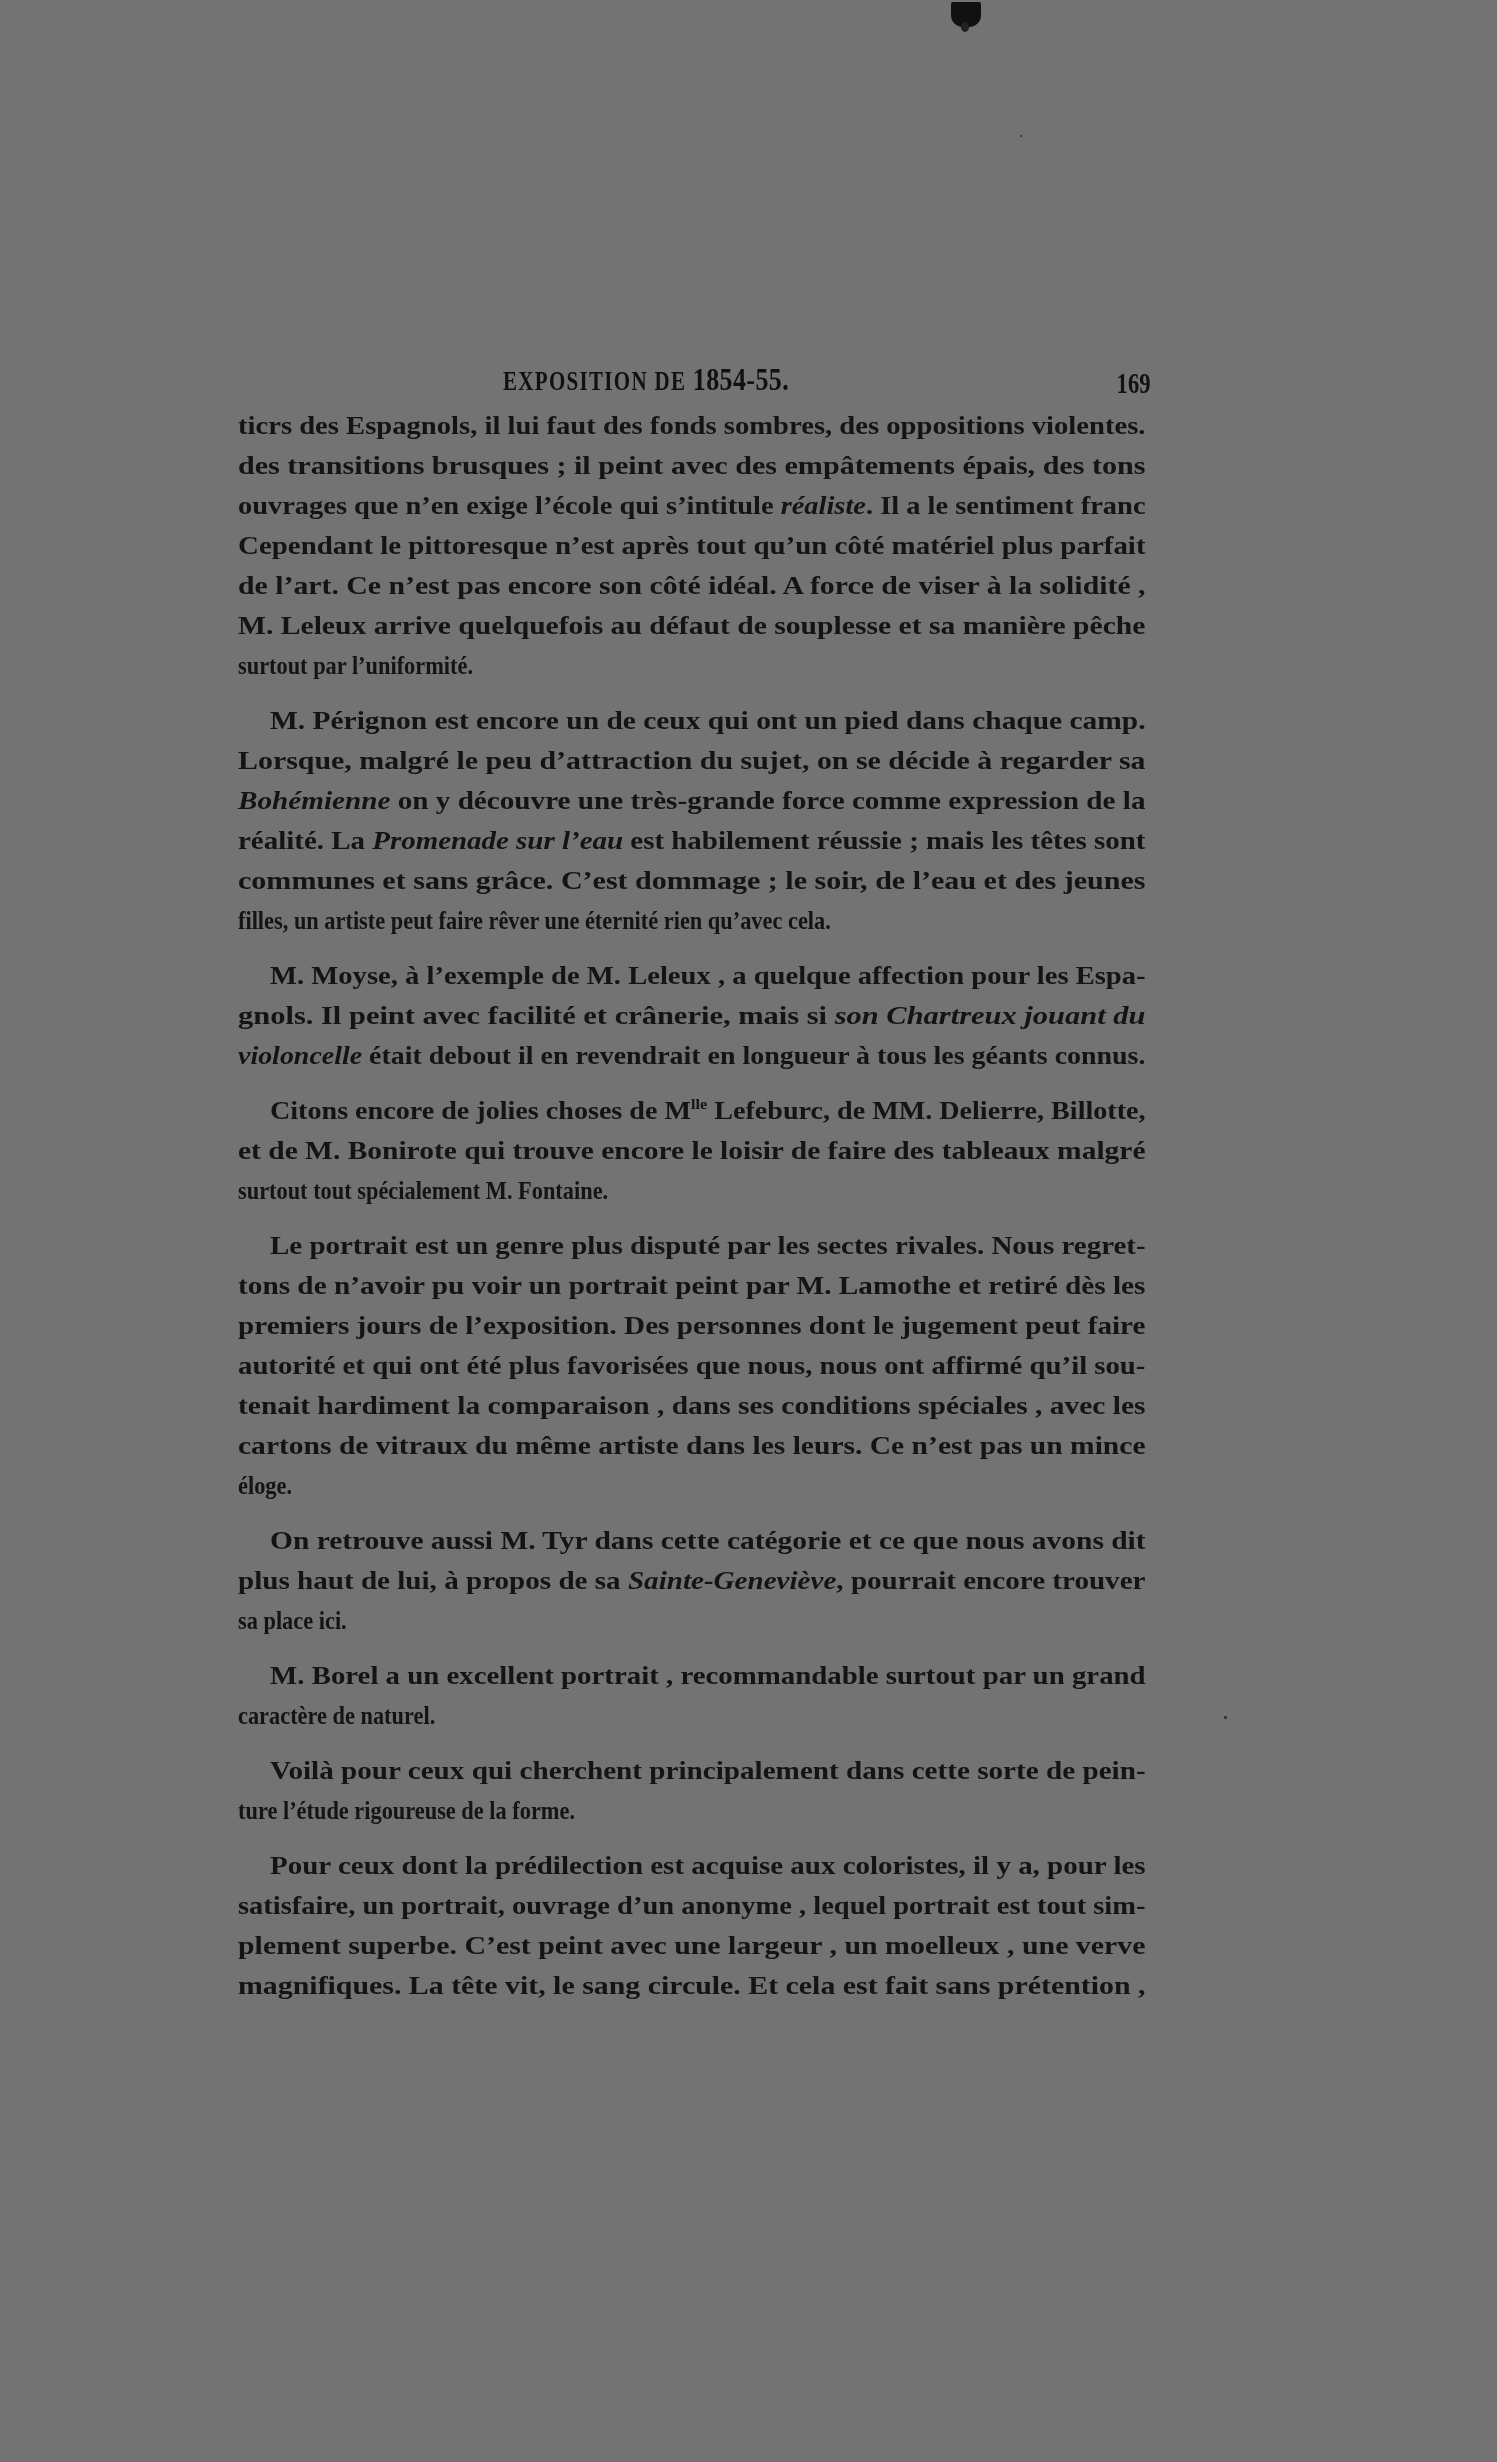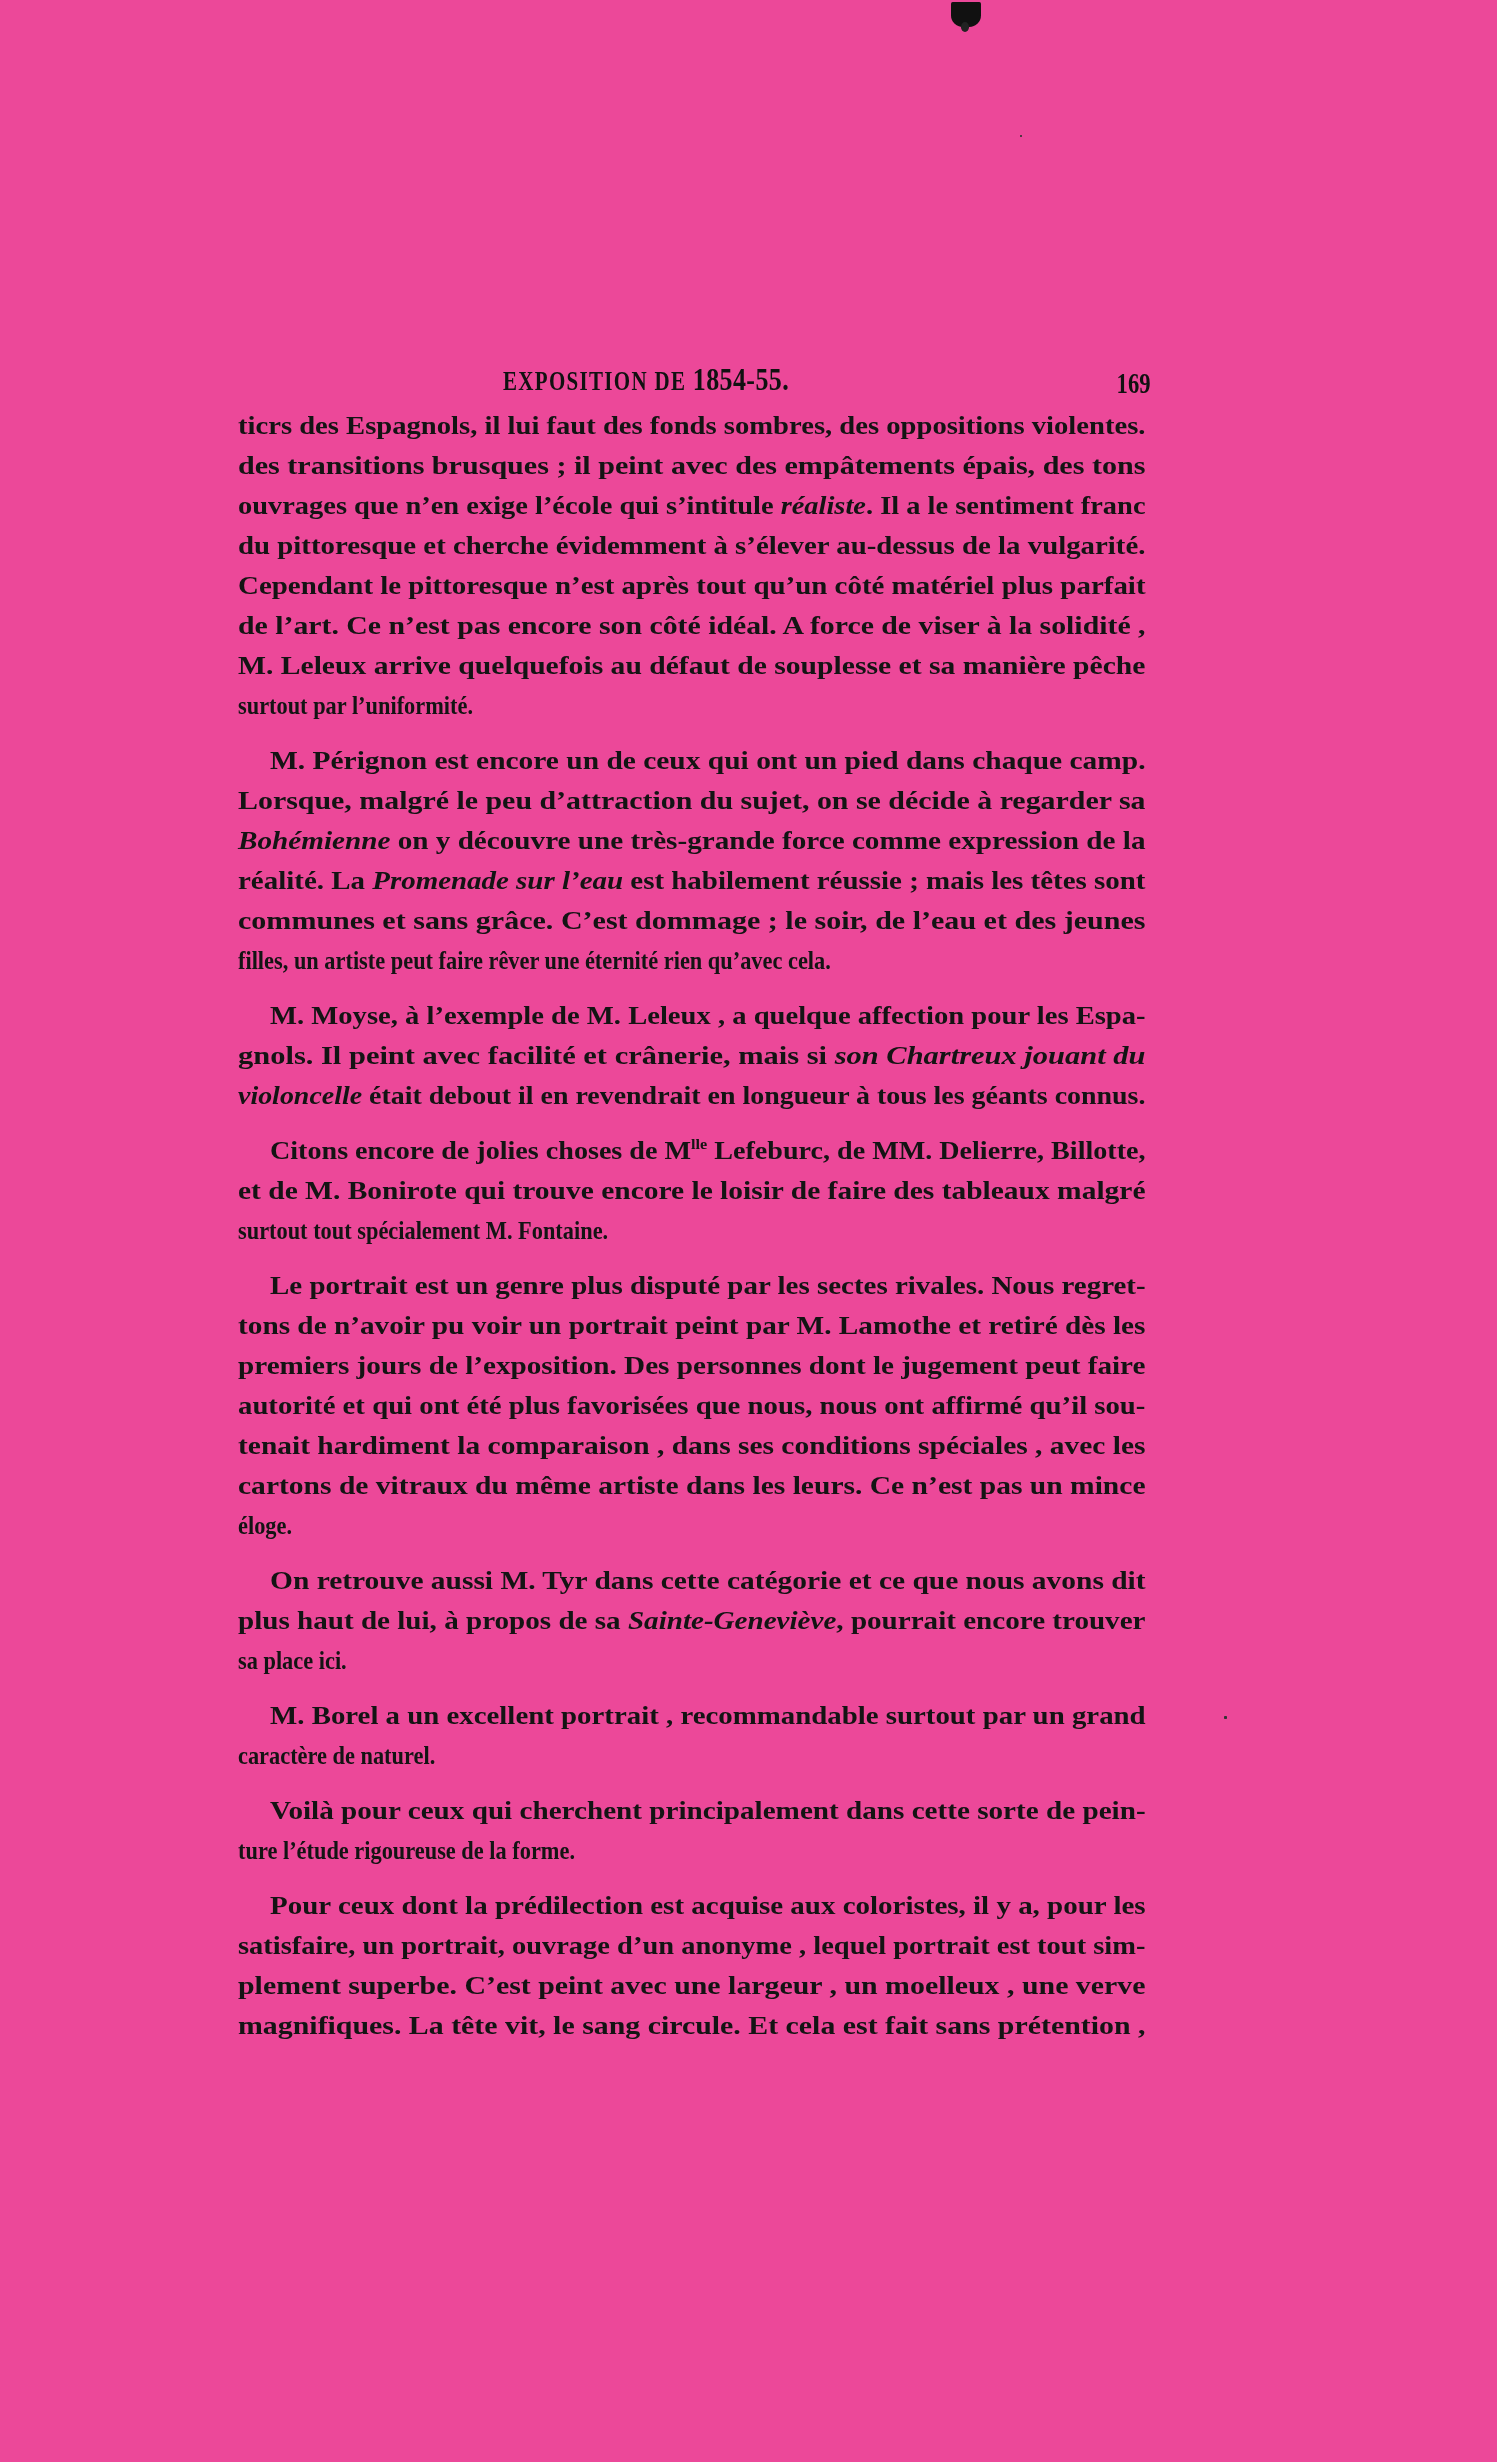--- a/index.html
+++ b/index.html
@@ -1,17 +1,17 @@
 <!DOCTYPE html>
 <html style="font-size:13.5px"><head>
 <meta charset="utf-8">
 <style>
   html, body { margin: 0; padding: 0; background: #ffffff; }
   body { width: 1497px; height: 2462px; position: relative; overflow: hidden; }
-  .page { position: absolute; left: 0; top: 0; width: 1497px; height: 2462px; background: #ec4899; }
+  .page { position: absolute; left: 0; top: 0; width: 1497px; height: 2462px; background: #737373; }
   .blot { position: absolute; left: 951px; top: 1.7px; width: 30px; height: 25px; background: #111; border-radius: 1.7px 1.7px 11.8px 11.8px; }
   .blot2 { position: absolute; left: 961px; top: 22px; width: 8.4px; height: 10px; background: #222; border-radius: 50%; }
   .speck { position: absolute; width: 2.5px; height: 3.4px; background: #333; border-radius: 0.8px; }
   .running-head { position: absolute; left: 238px; top: 369px; width: 912px; height: 29px;
     font-family: "Liberation Serif", serif; color: #111; }
   .rh-title { position: absolute; left: 265px; top: 0; font-size: 21px; font-weight: bold; letter-spacing: 1.3px; white-space: nowrap; transform: scaleY(1.25); transform-origin: left bottom; }
   .rh-title .yr { font-size: 26px; letter-spacing: 0.4px; }
   .rh-page { position: absolute; right: 0; top: -1.7px; font-size: 29px; font-weight: bold; white-space: nowrap; transform: scaleX(0.78) scaleY(1.05); transform-origin: right bottom; }
   .body-text { position: absolute; left: 238px; top: 409px; width: 912px;
     font-family: "Liberation Serif", serif; font-size: 26px; font-weight: bold; color: #141414; }
@@ -33,21 +33,20 @@
 
   <div class="running-head">
     <span class="rh-title"><span>EXPOSITION DE </span><span class="yr">1854-55.</span></span>
     <span class="rh-page">169</span>
   </div>
 
   <div class="body-text" id="body-text">
       <div class="line"><span class="inner" style="transform: scaleX(1.1007);"><span>ticrs des Espagnols, il lui faut des fonds sombres, des oppositions violentes.</span></span></div>
       <div class="line"><span class="inner" style="transform: scaleX(1.1569);"><span>des transitions brusques ; il peint avec des empâtements épais, des tons</span></span></div>
       <div class="line"><span class="inner" style="transform: scaleX(1.0937);"><span>ouvrages que n’en exige l’école qui s’intitule </span><i>réaliste</i><span>. Il a le sentiment franc</span></span></div>
-      <div class="line"><span class="inner" style="transform: scaleX(1.1091);"><span>du pittoresque et cherche évidemment à s’élever au-dessus de la vulgarité.</span></span></div>
       <div class="line"><span class="inner" style="transform: scaleX(1.1127);"><span>Cependant le pittoresque n’est après tout qu’un côté matériel plus parfait</span></span></div>
       <div class="line"><span class="inner" style="transform: scaleX(1.1456);"><span>de l’art. Ce n’est pas encore son côté idéal. A force de viser à la solidité ,</span></span></div>
       <div class="line"><span class="inner" style="transform: scaleX(1.1389);"><span>M. Leleux arrive quelquefois au défaut de souplesse et sa manière pêche</span></span></div>
       <div class="line"><span class="inner" style="transform: scaleX(0.86);"><span>surtout par l’uniformité.</span></span></div>
       <div class="line para-start indent"><span class="inner" style="transform: scaleX(1.1326);"><span>M. Pérignon est encore un de ceux qui ont un pied dans chaque camp.</span></span></div>
       <div class="line"><span class="inner" style="transform: scaleX(1.1501);"><span>Lorsque, malgré le peu d’attraction du sujet, on se décide à regarder sa</span></span></div>
       <div class="line"><span class="inner" style="transform: scaleX(1.122);"><i>Bohémienne</i><span> on y découvre une très-grande force comme expression de la</span></span></div>
       <div class="line"><span class="inner" style="transform: scaleX(1.1131);"><span>réalité. La </span><i>Promenade sur l’eau</i><span> est habilement réussie ; mais les têtes sont</span></span></div>
       <div class="line"><span class="inner" style="transform: scaleX(1.1554);"><span>communes et sans grâce. C’est dommage ; le soir, de l’eau et des jeunes</span></span></div>
       <div class="line"><span class="inner" style="transform: scaleX(0.86);"><span>filles, un artiste peut faire rêver une éternité rien qu’avec cela.</span></span></div>

